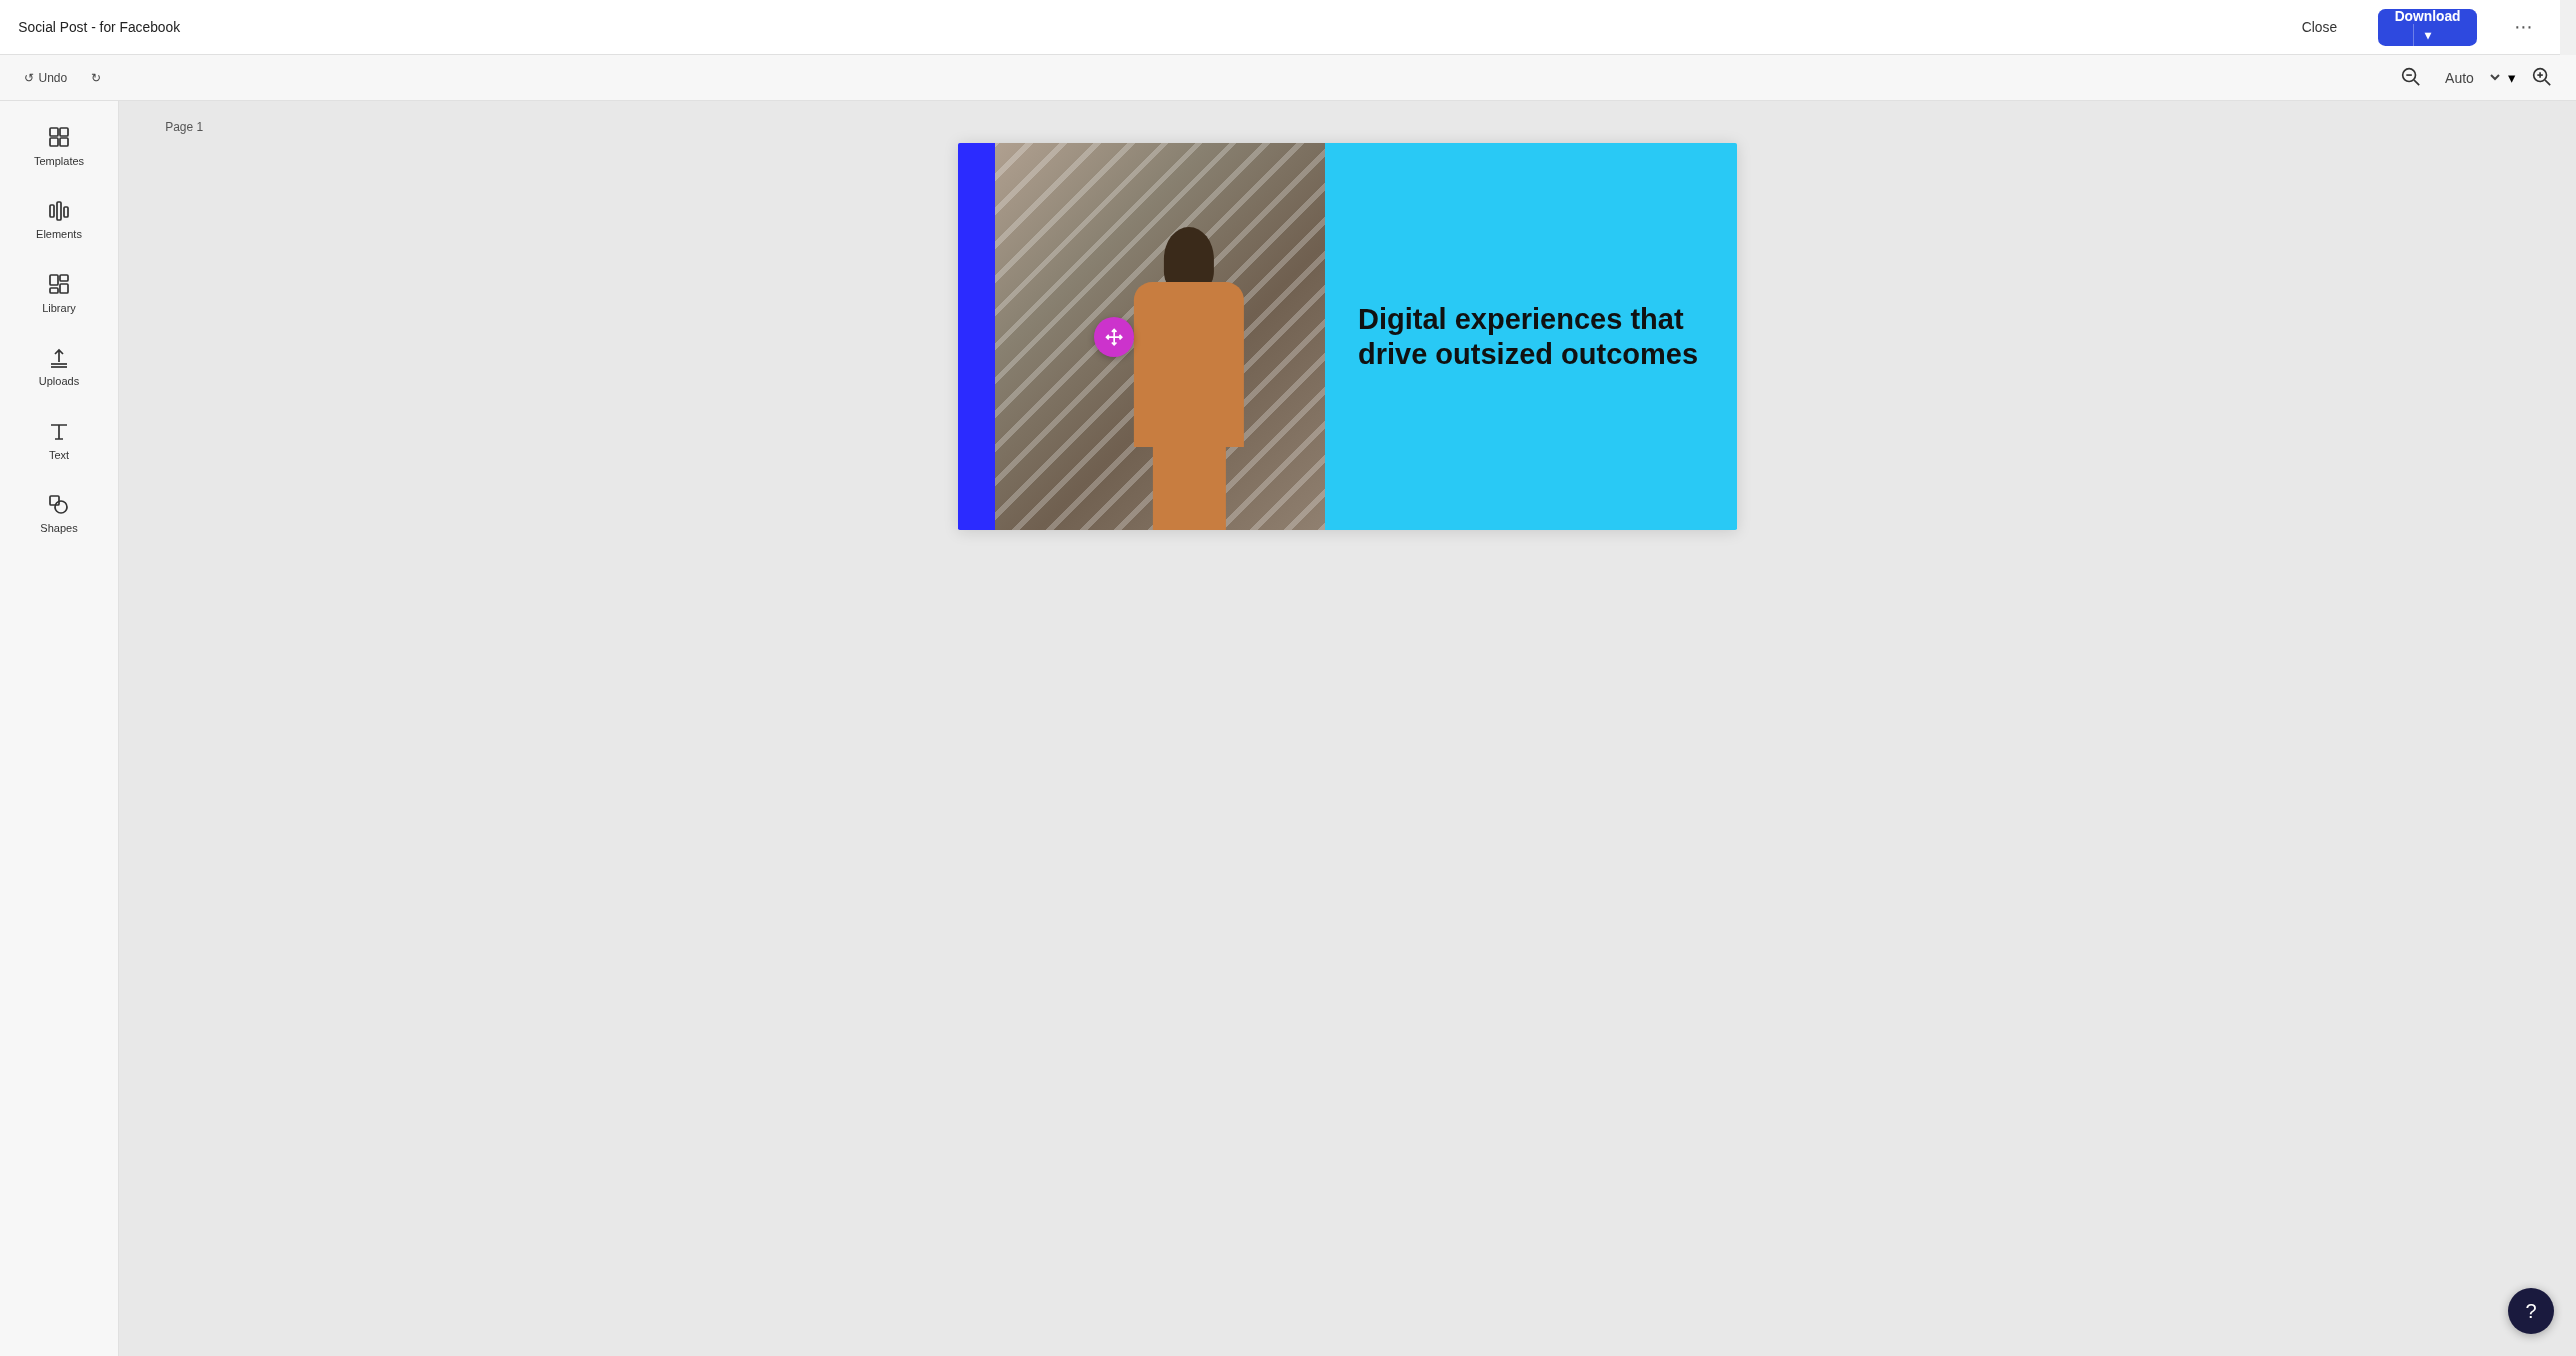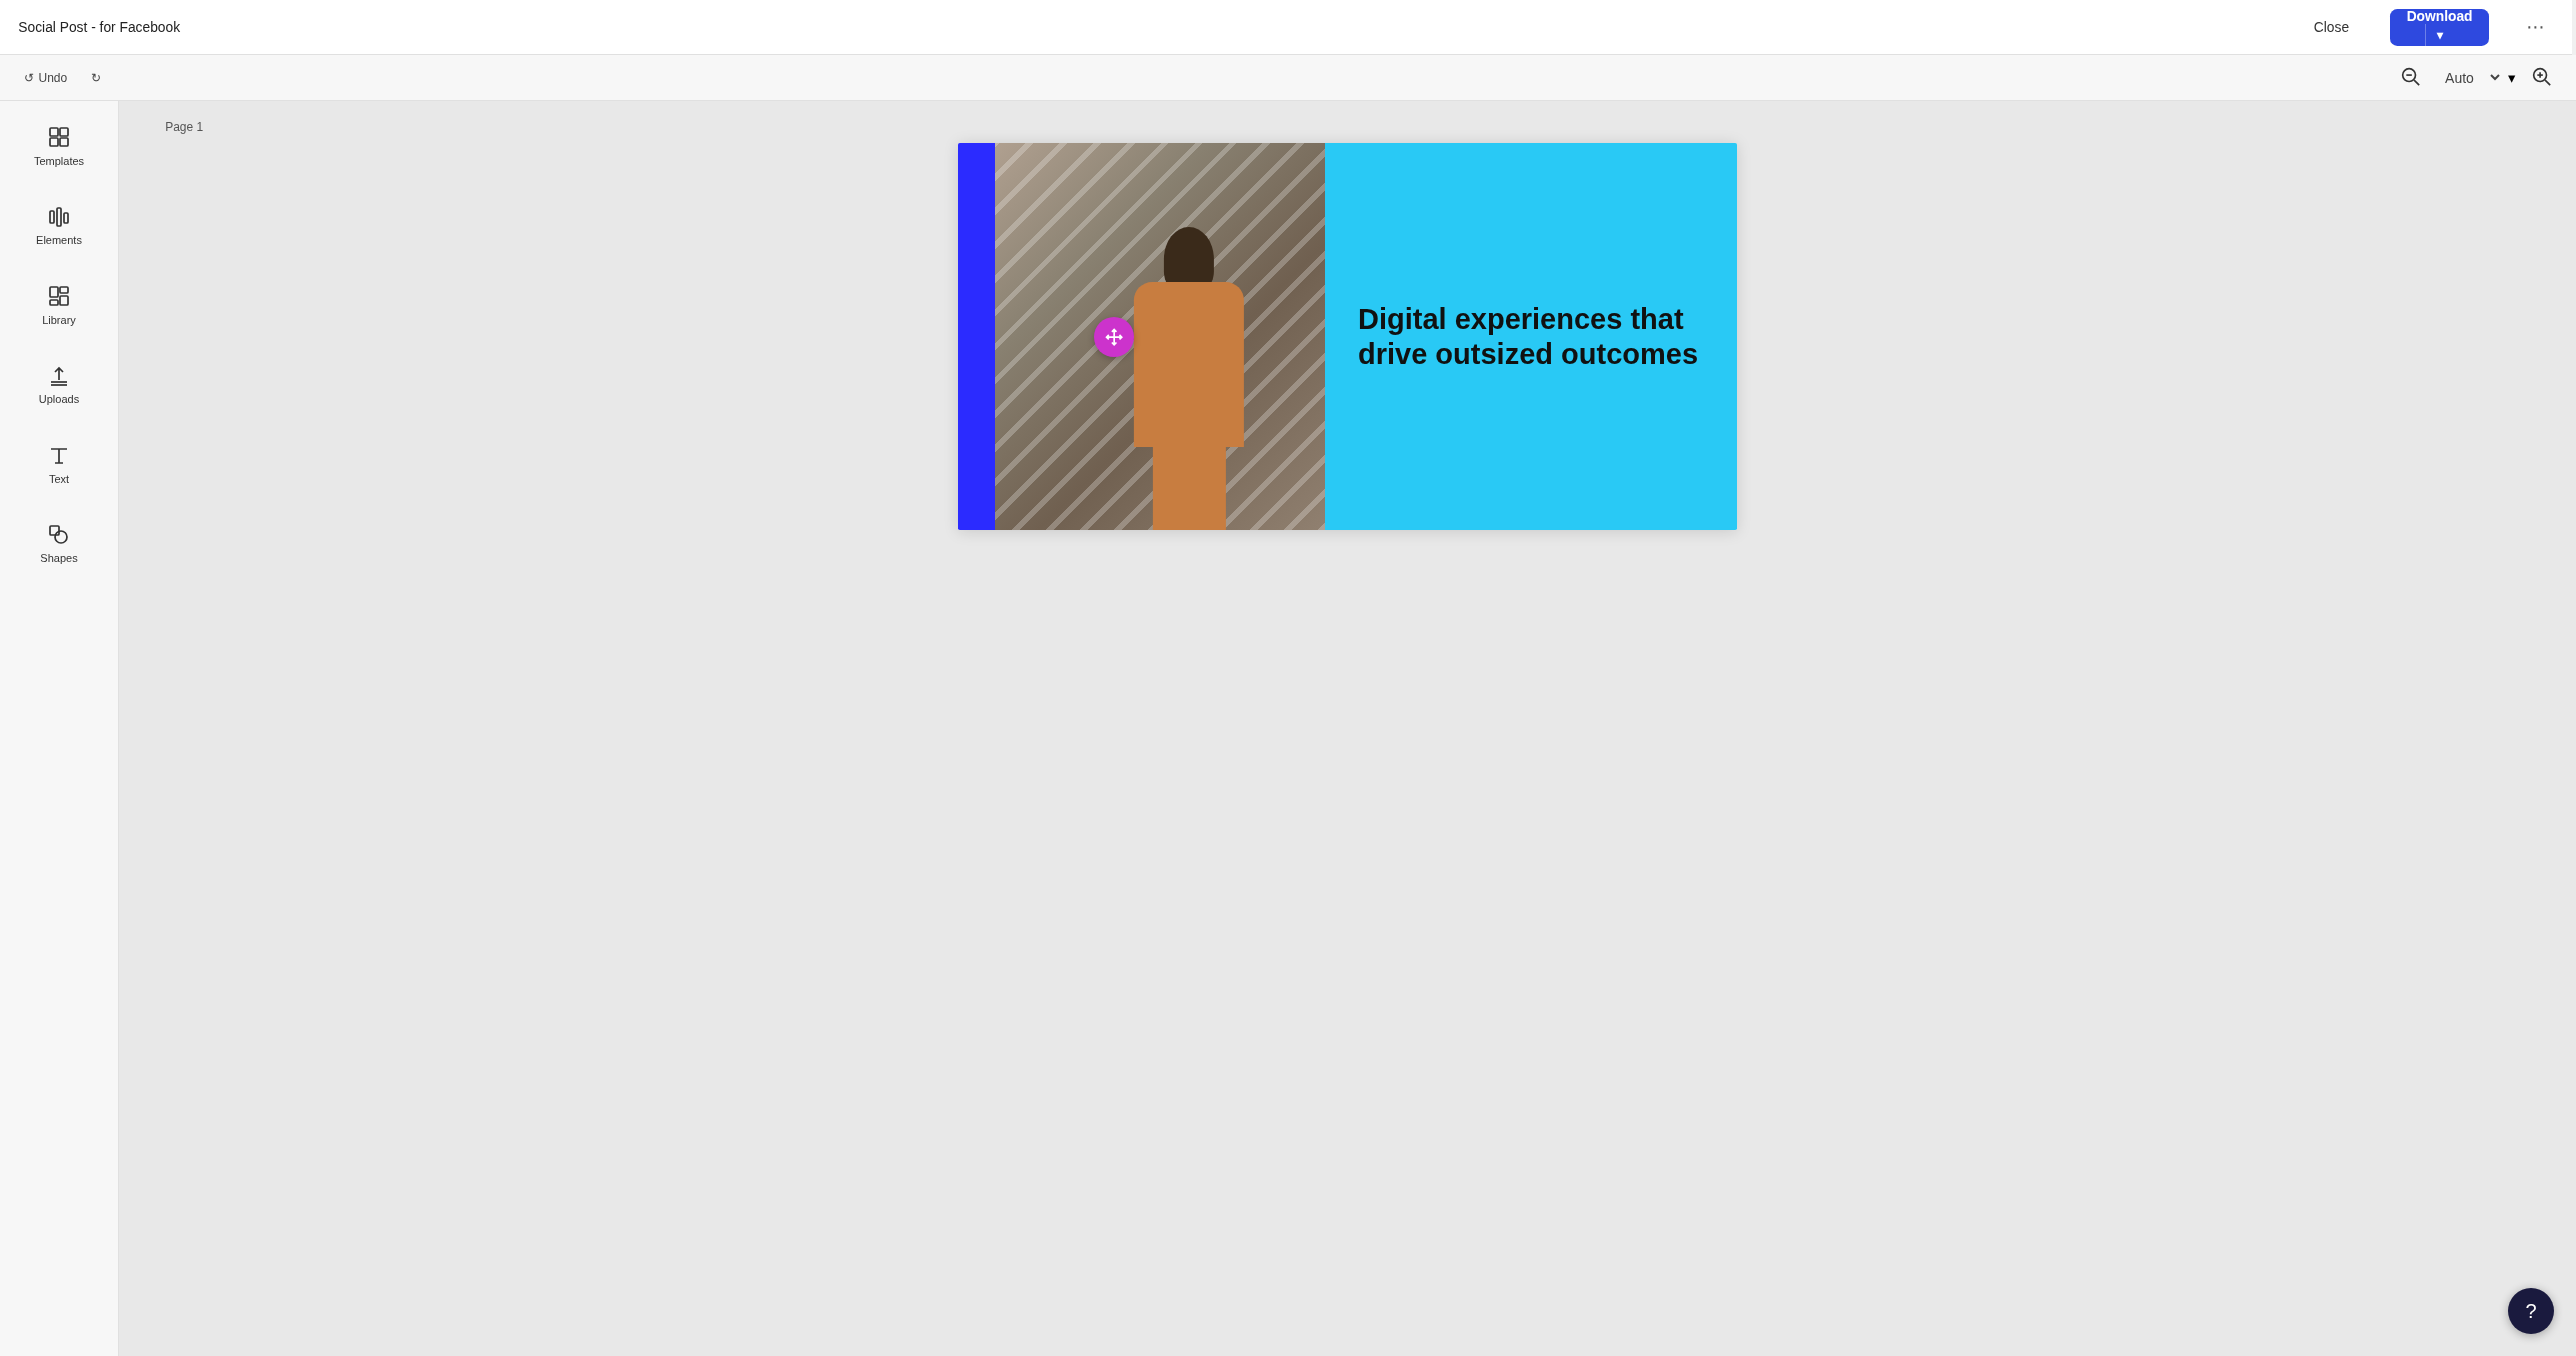--- a/index.html
+++ b/index.html
@@ -10,21 +10,21 @@
       display: flex;
       align-items: center;
       justify-content: space-between;
       background: #ffffff;
       height: 55px;
       padding: 0 18.3px;
       border-bottom: 0.9px solid #e0e0e0;
       position: fixed;
       top: 0;
       left: 0;
-      right: 4px;
+      right: 16px;
       z-index: 100;
     }
     .header-title {
       font-size: 13.8px;
       color: #222;
       font-weight: 400;
     }
     .header-right {
       display: flex;
       align-items: center;
@@ -132,21 +132,21 @@
 
     
     .sidebar {
       width: 119px;
       background: #f7f7f7;
       border-right: 0.9px solid #e0e0e0;
       display: flex;
       flex-direction: column;
       align-items: center;
       padding-top: 13px;
-      gap: 16px;
+      gap: 10px;
       flex-shrink: 0;
     }
     .sidebar-item {
       display: flex;
       flex-direction: column;
       align-items: center;
       gap: 5.5px;
       padding: 11px 14.7px;
       border-radius: 9.2px;
       cursor: pointer;

